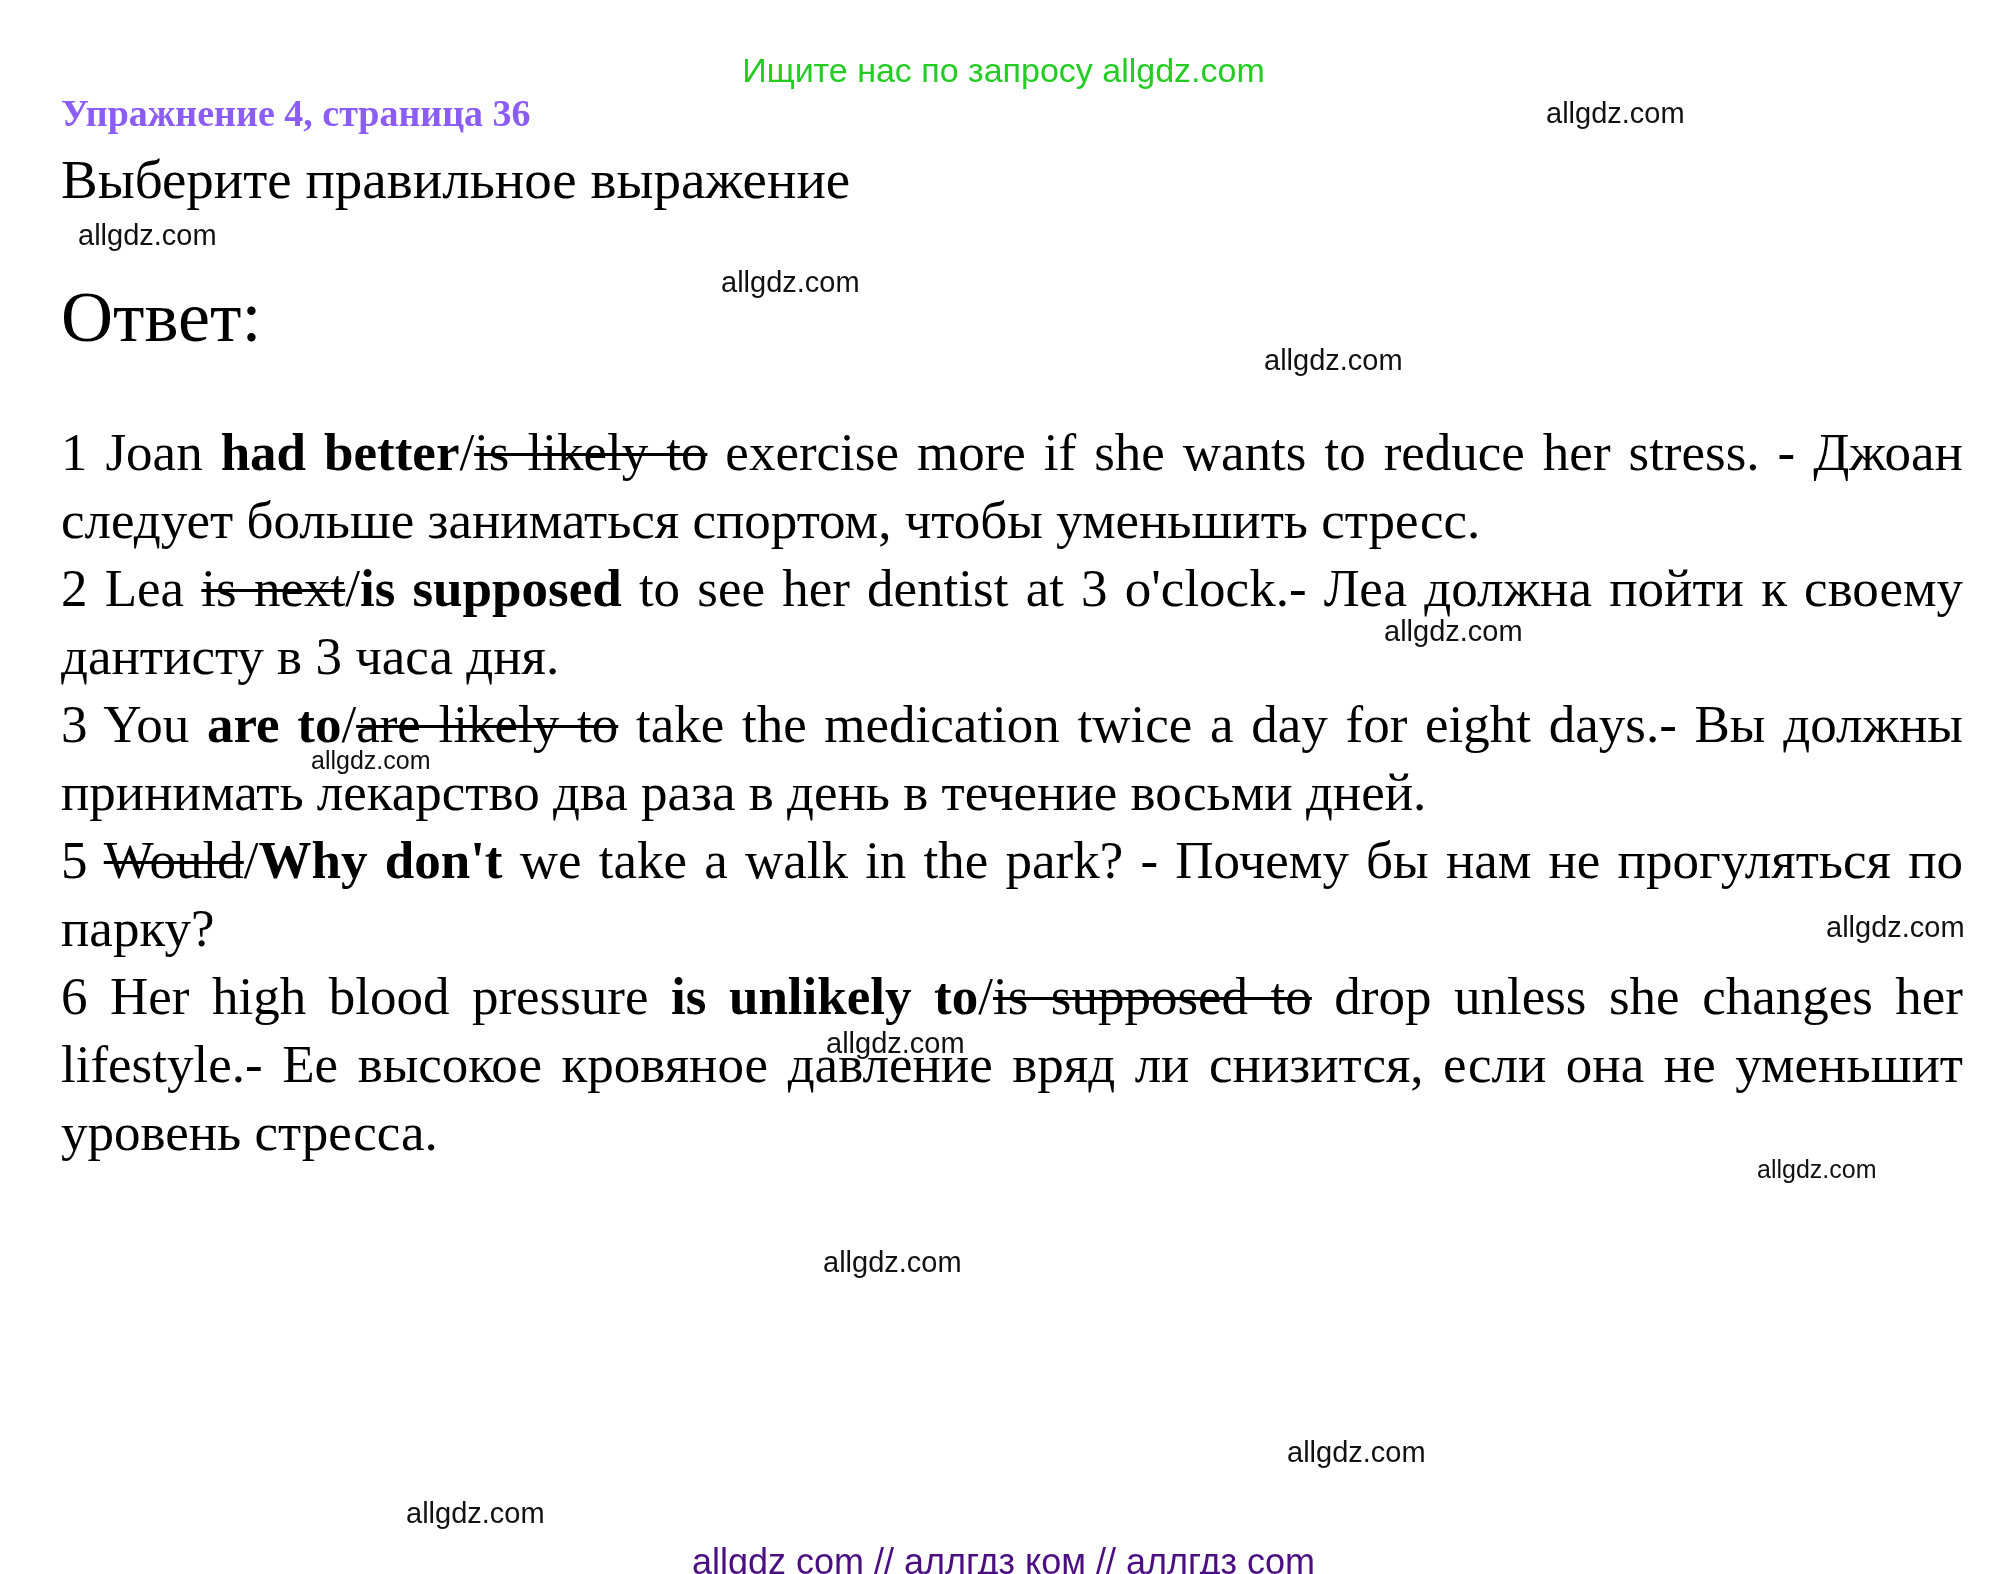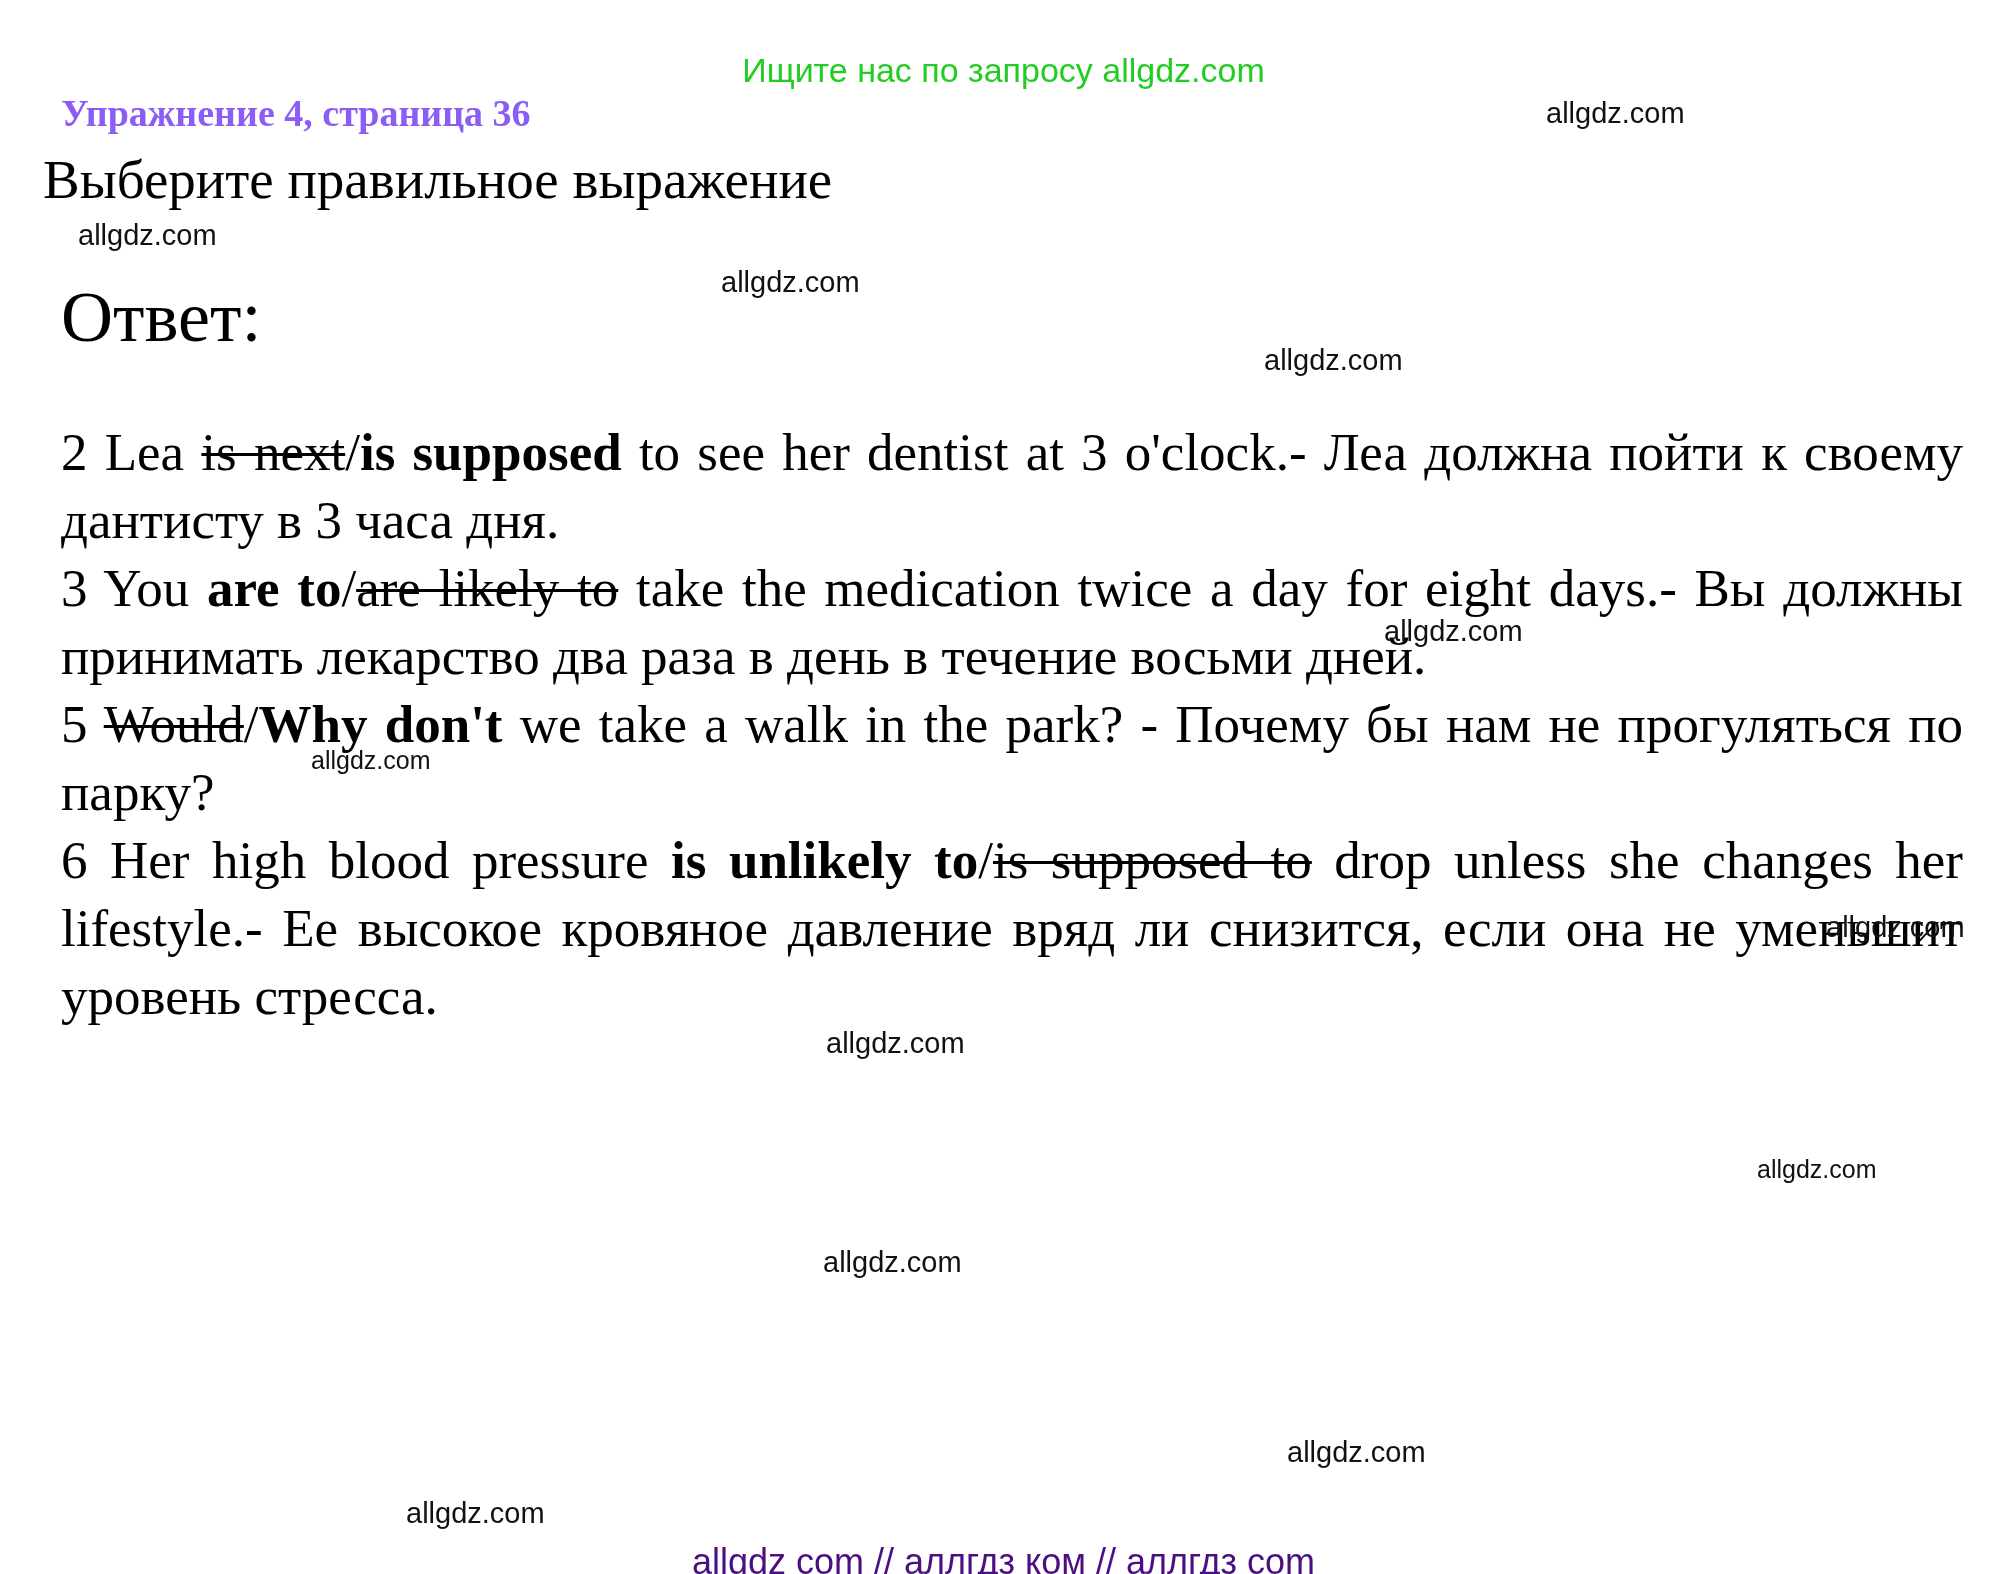--- a/index.html
+++ b/index.html
@@ -2,39 +2,40 @@
 <html><head>
 <meta charset="utf-8">
 <style>
   html, body { margin:0; padding:0; background:#ffffff; }
   body { width:2007px; height:1574px; position:relative; overflow:hidden; }
   .top-banner { position:absolute; top:0; left:0; width:2007px; text-align:center;
     font-family:"Liberation Sans", sans-serif; font-size:34px; color:#22cc22; line-height:44px;margin-top:48px; }
   .wm { position:absolute; font-family:"Liberation Sans", sans-serif; font-size:29px; color:#111; line-height:34px; white-space:nowrap;text-align:center; }
   .wm.small { font-size:25px; }
   .title { position:absolute; left:61px; top:80px; font-family:"Liberation Serif", serif; font-weight:bold; font-size:38px; line-height:66px; color:#8b5cf6; }
-  .subtitle { position:absolute; left:43px; top:148px; font-family:"Liberation Serif", serif; font-size:55px; line-height:64px; color:#000; }
+  .subtitle { position:absolute; left:61px; top:148px; font-family:"Liberation Serif", serif; font-size:55px; line-height:64px; color:#000; }
   .answer-label { position:absolute; left:61px; top:285px; font-family:"Liberation Serif", serif; font-size:72px; line-height:64px; color:#000; }
   .answers { position:absolute; left:61px; top:418px; width:1902px; font-family:"Liberation Serif", serif; font-size:53px; line-height:68px; color:#000; }
   .item { text-align:justify; text-align-last:left; margin:0; }
   .item b { font-weight:bold; }
   .item s { text-decoration:line-through; text-decoration-thickness:3px; }
   .footer { position:absolute; top:1540px; left:0; width:2007px; text-align:center;
     font-family:"Liberation Sans", sans-serif; font-size:36px; color:#4b0f82; line-height:44px; }
 </style>
 </head>
 <body>
 
 <div class="top-banner">Ищите нас по запросу allgdz.com</div>
 
 <div class="title">Упражнение 4, страница 36</div>
 <div class="subtitle">Выберите правильное выражение</div>
 <div class="answer-label">Ответ:</div>
 
 <div class="answers">
+  <p class="item"><span>1</span> <span>Joan </span><b>had better</b>/<s>is likely to</s><span> exercise more if she wants to reduce her stress. - Джоан следует больше заниматься спортом, чтобы уменьшить стресс.</span></p>
   <p class="item"><span>2</span> <span>Lea </span><s>is next</s>/<b>is supposed</b><span> to see her dentist at 3 o'clock.- Леа должна пойти к своему дантисту в 3 часа дня.</span></p>
   <p class="item"><span>3</span> <span>You </span><b>are to</b>/<s>are likely to</s><span> take the medication twice a day for eight days.- Вы должны принимать лекарство два раза в день в течение восьми дней.</span></p>
   <p class="item"><span>5</span> <s>Would</s>/<b>Why don't</b><span> we take a walk in the park? - Почему бы нам не прогуляться по парку?</span></p>
   <p class="item"><span>6</span> <span>Her high blood pressure </span><b>is unlikely to</b>/<s>is supposed to</s><span> drop unless she changes her lifestyle.- Ее высокое кровяное давление вряд ли снизится, если она не уменьшит уровень стресса.</span></p>
 </div>
 
 <div id="wm-layer">
     <div class="wm" style="left: 1546px; top: 96px;">allgdz.com</div>
     <div class="wm" style="left: 78px; top: 218px;">allgdz.com</div>
     <div class="wm" style="left: 721px; top: 265px;">allgdz.com</div>

